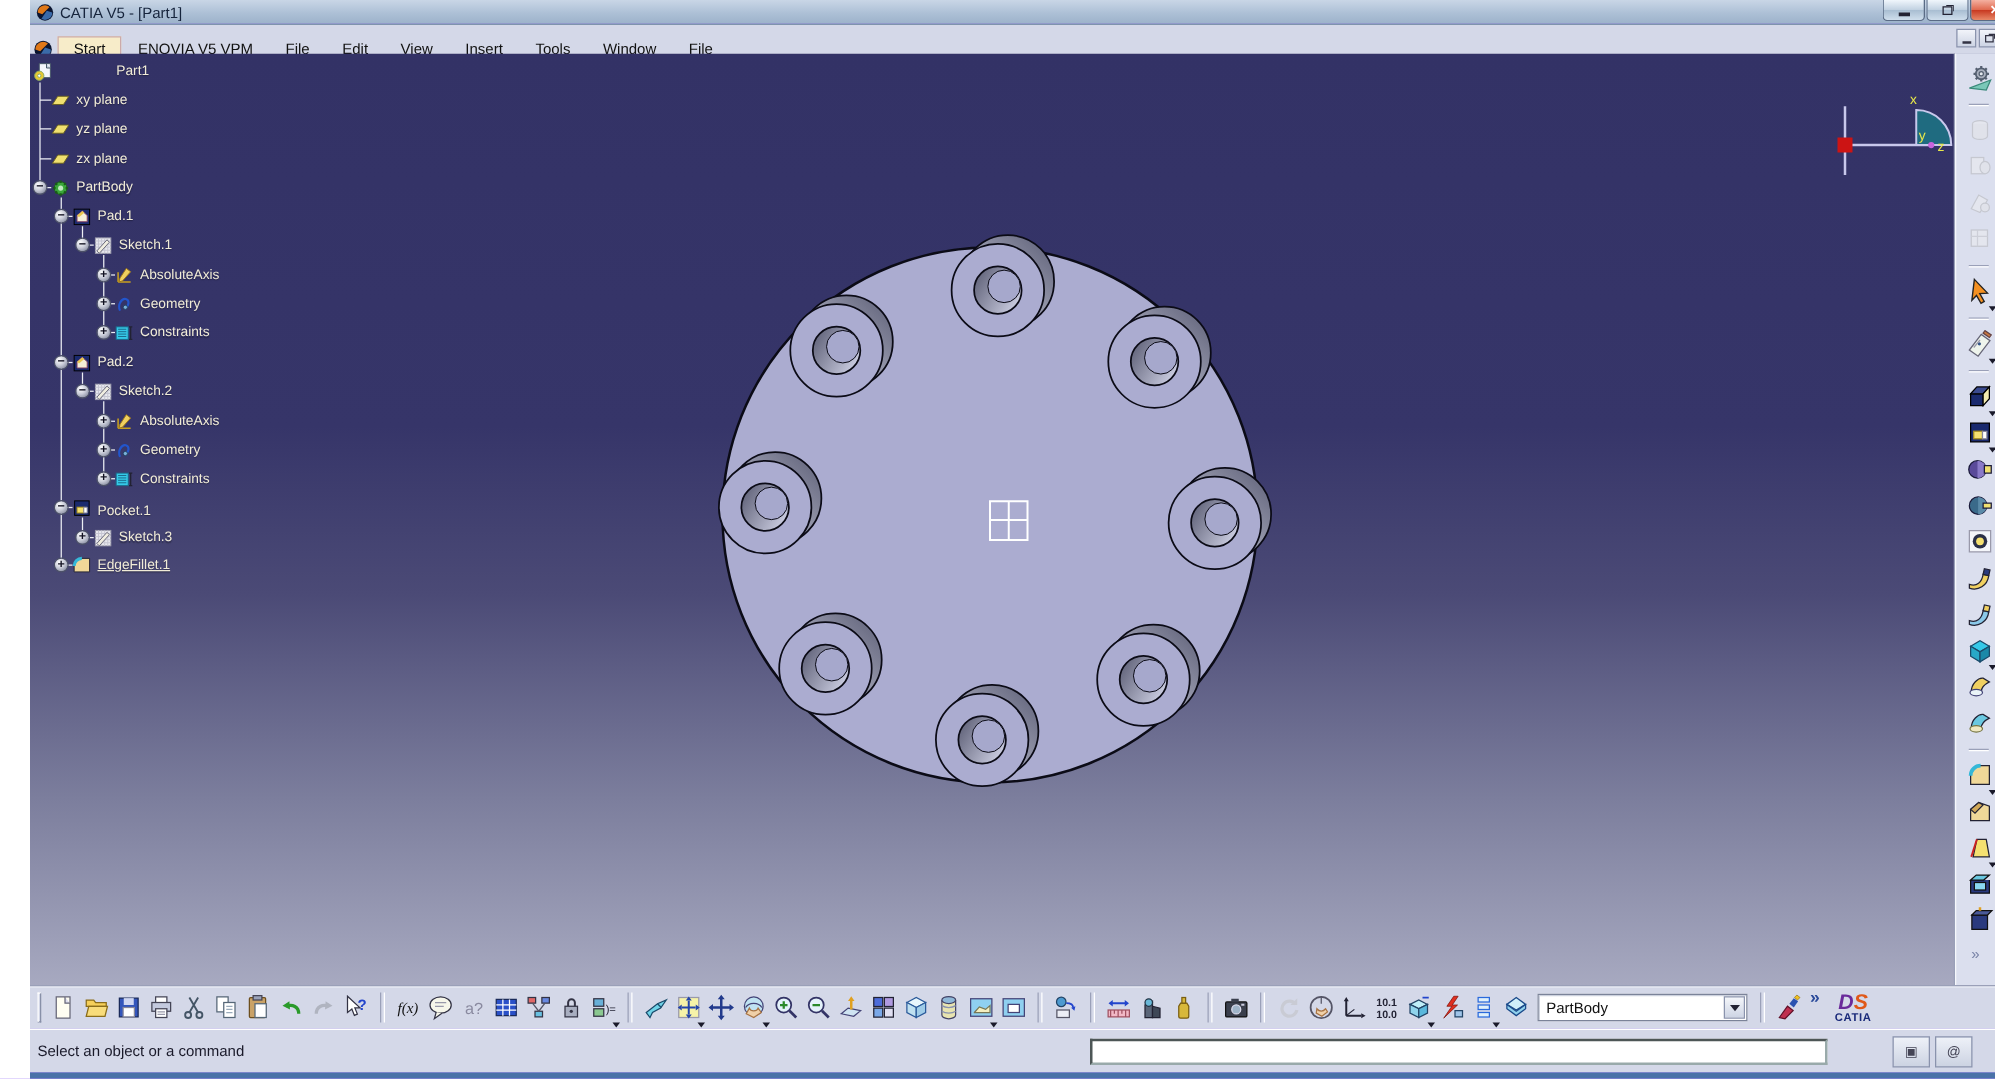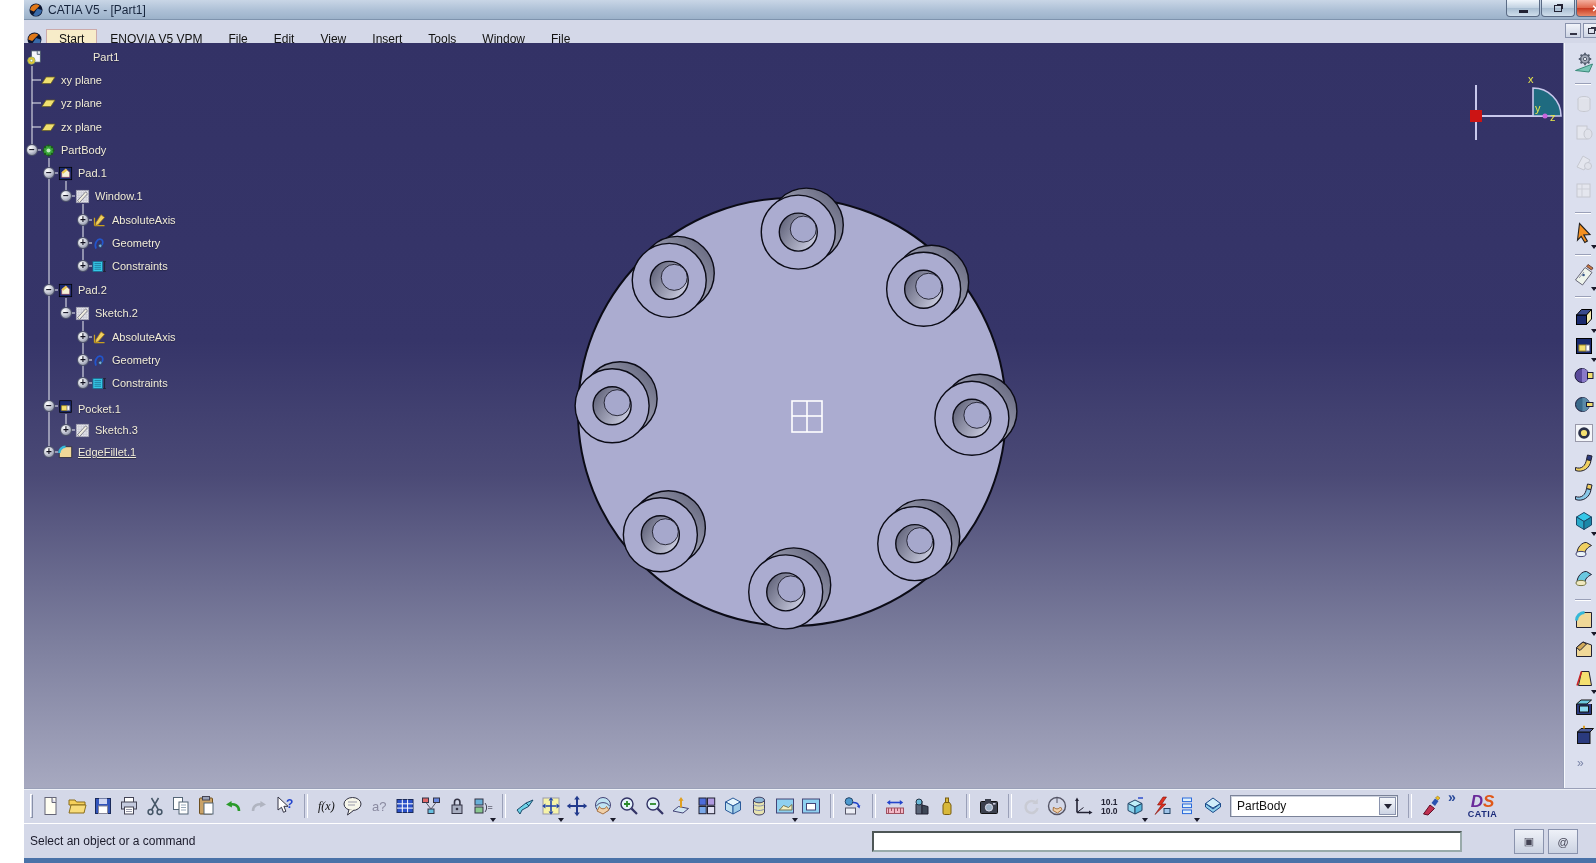--- a/index.html
+++ b/index.html
@@ -293,21 +293,21 @@
               </svg></span>
             <span class="tlabel">Pad.1</span>
           </div>
           <div class="expander" style="left: 36px; top: 147px;">−</div>
           <div class="trow" style="left: 50px; top: 144px;">
             <span class="tic"><svg class="ic" viewBox="0 0 22 22">
                 <rect x="3" y="3" width="16" height="16" fill="#e8e8ee" stroke="#99a"></rect>
                 <path d="M3 6.2h16M3 9.4h16M3 12.6h16M3 15.8h16M6.2 3v16M9.4 3v16M12.6 3v16M15.8 3v16" stroke="#c6c6d2"></path>
                 <path d="M4.5 16.5L15 5l2.5 2.5L7 19z" fill="#f0ede0" stroke="#667"></path>
               </svg></span>
-            <span class="tlabel">Window.1</span>
+            <span class="tlabel">Sketch.1</span>
           </div>
           <div class="expander" style="left: 53px; top: 171px;">+</div>
           <div class="trow" style="left: 67px; top: 168px;">
             <span class="tic"><svg class="ic" viewBox="0 0 22 22">
                 <path d="M4.5 17.5h13M4.5 17.5v-10" stroke="#c8a020" stroke-width="1.6" fill="none"></path>
                 <path d="M13 3.5l4.5 3.5-8.5 9.5-3.5 1 1-4z" fill="#f0d060" stroke="#a07818"></path>
               </svg></span>
             <span class="tlabel">AbsoluteAxis</span>
           </div>
           <div class="expander" style="left: 53px; top: 194px;">+</div>

